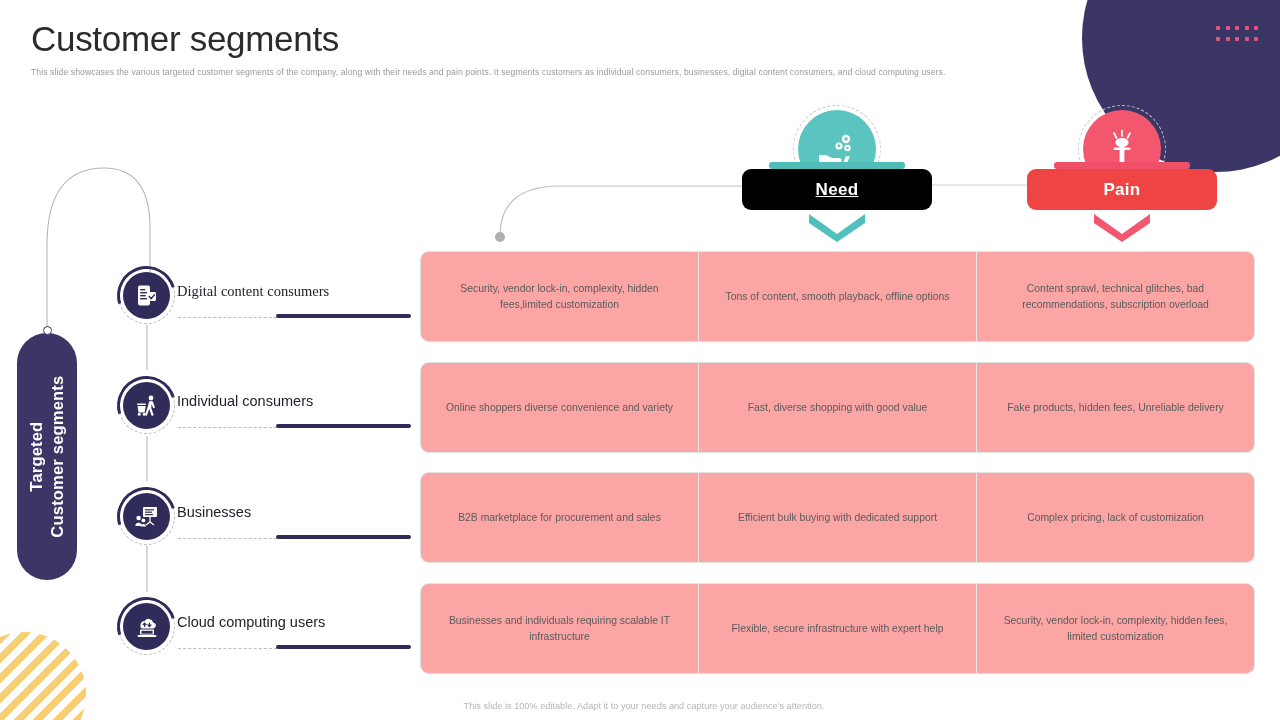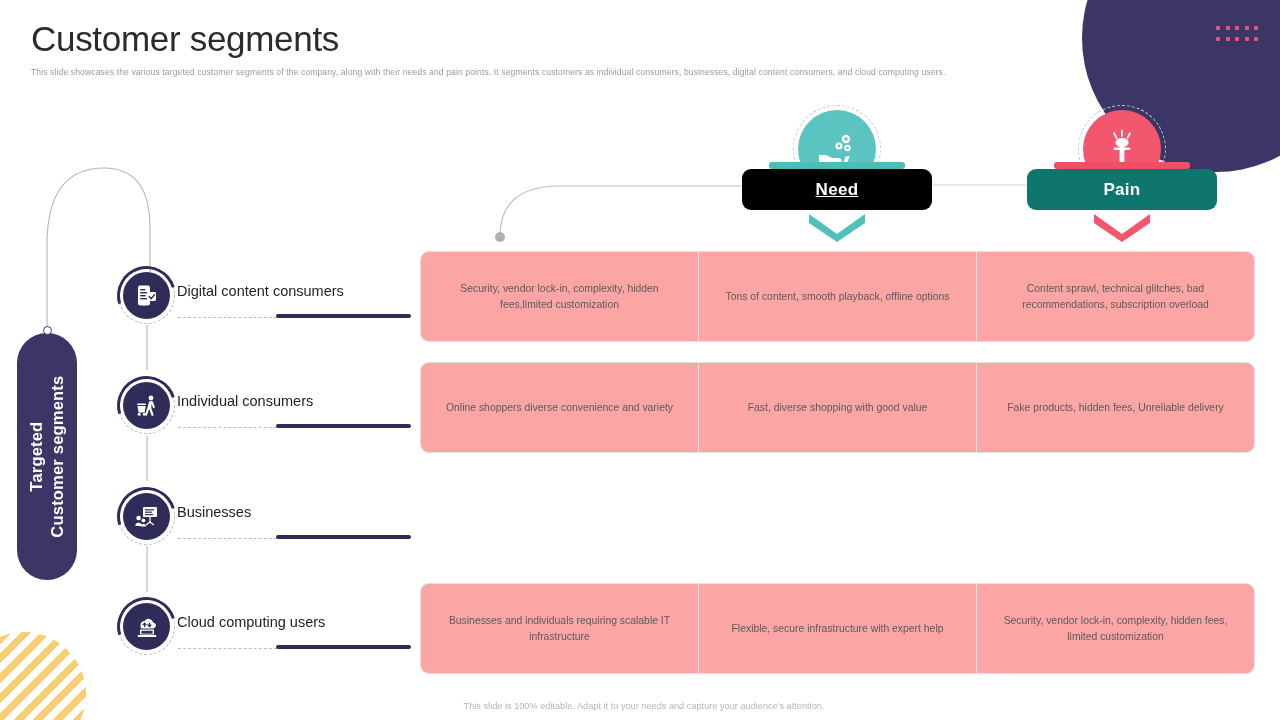--- a/index.html
+++ b/index.html
@@ -225,27 +225,27 @@
           <line x1="28" y1="5" x2="25.5" y2="10"></line>
         </g>
         <g fill="#ffffff">
           <ellipse cx="20" cy="14.5" rx="6.6" ry="4.6"></ellipse>
           <rect x="17.6" y="18" width="4.8" height="20" rx="1.4"></rect>
           <rect x="11.5" y="19.5" width="17" height="2.6" rx="1.3"></rect>
         </g>
       </svg>
     </div>
     <div class="badge-bar" style="background:#ef4f67;"></div>
-    <div class="badge-box" style="background:#0f766e;">Pain</div>
+    <div class="badge-box" style="background:#ef4444;">Pain</div>
     <svg class="badge-chev" viewBox="0 0 56 28">
       <path d="M0 0 L28 20 L56 0 L56 9 L28 28 L0 9 Z" fill="#f2576e"></path>
     </svg>
   </div>
 
-  <div class="seg" style="top:272px;">
+  <div class="seg" style="top:272px;font-family:Liberation Serif, serif;">
     <div class="seg-dash"></div>
     <div class="seg-arc"></div>
     <div class="seg-circle">
       <svg width="26" height="26" viewBox="0 0 26 26">
         <rect x="4" y="2.5" width="12" height="20" rx="2" fill="#fff"></rect>
         <g fill="#2f2c59">
           <rect x="6.2" y="6" width="5" height="1.4"></rect>
             <rect x="6.2" y="9" width="7" height="1.4"></rect>
           <rect x="6.2" y="12" width="5.5" height="1.4"></rect>
             <rect x="6.2" y="15" width="7" height="1.4"></rect>
@@ -330,20 +330,25 @@
     <div class="cell">Tons of content, smooth playback, offline options</div>
     <div class="cell">Content sprawl, technical glitches, bad recommendations, subscription overload</div>
   </div>
 
   <div class="row" style="top:362px; height:91px;">
     <div class="cell">Online shoppers diverse convenience and variety</div>
     <div class="cell">Fast, diverse shopping with good value</div>
     <div class="cell">Fake products, hidden fees, Unreliable delivery</div>
   </div>
 
+  <div class="row" style="top:472px; height:91px;">
+    <div class="cell">B2B marketplace for procurement and sales</div>
+    <div class="cell">Efficient bulk buying with dedicated support</div>
+    <div class="cell">Complex pricing, lack of customization</div>
+  </div>
 
   <div class="row" style="top:583px; height:91px;">
     <div class="cell">Businesses and individuals requiring scalable IT infrastructure</div>
     <div class="cell">Flexible, secure infrastructure with expert help</div>
     <div class="cell">Security, vendor lock-in, complexity, hidden fees, limited customization</div>
   </div>
 
   <div class="footer">
     <span>This slide is 100% editable. Adapt it to your needs and capture your audience's attention.</span>
   </div>

